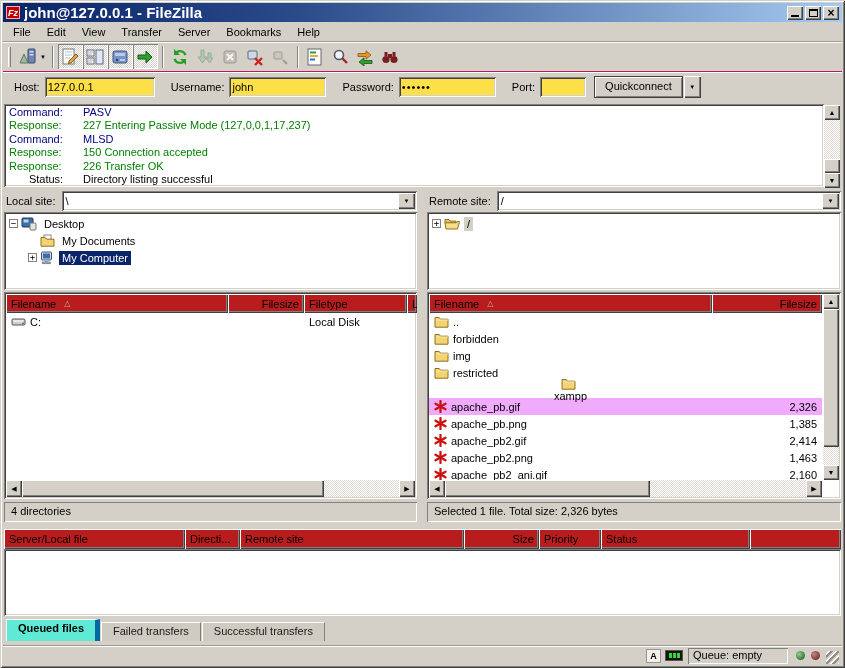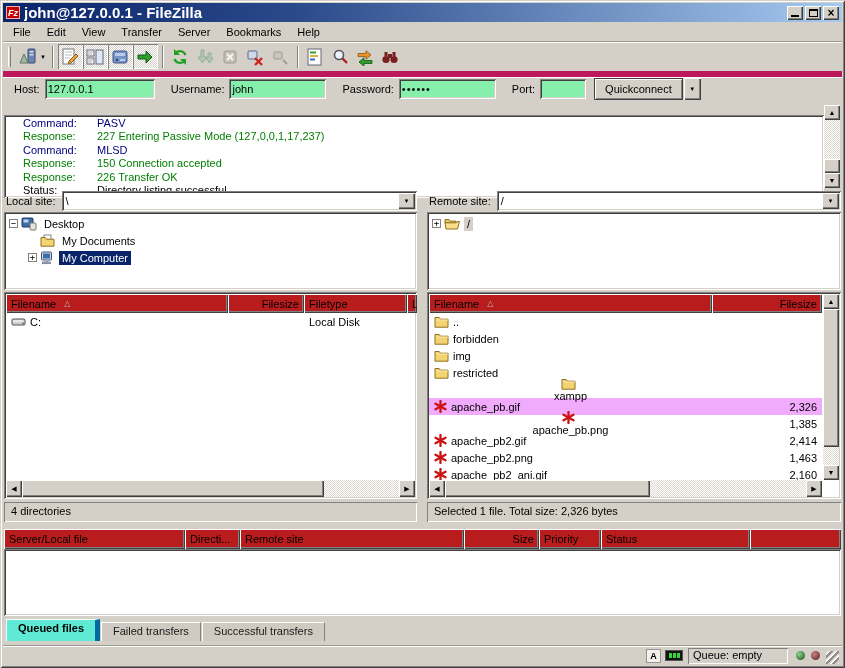--- a/index.html
+++ b/index.html
@@ -35,46 +35,46 @@
   .tb-btn { height:25px; min-width:25px; display:flex; align-items:center; justify-content:center; padding:0 2px; }
   .tb-btn.pressed { box-shadow: inset 1px 1px 0 #808080, inset -1px -1px 0 #fff;
     background:repeating-conic-gradient(#fff 0% 25%, #d4d0c8 0% 50%) 0 0/2px 2px; }
   .tb-btn.disabled { opacity:.8; }
   .tb-ic svg { display:block; }
   .tb-dd { font-size:6px; margin-left:3px; }
   .tb-sep { width:2px; height:22px; border-left:1px solid #808080; border-right:1px solid #fff; margin:0 4px; }
 
   
   .qcbar { position:absolute; left:3px; top:71px; right:3px; height:30px; display:flex; align-items:center;
-    padding-left:11px; border-top:6px solid #be185d; box-shadow: inset 0 1px 0 #fff; white-space:nowrap; }
+    padding-left:11px; border-top:1px solid #be185d; box-shadow: inset 0 1px 0 #fff; white-space:nowrap; }
   .qcbar label { margin-right:5px; }
-  .ti { height:20px; border:none; outline:none; padding:2px 3px; background:#86efac; color:#000;
+  .ti { height:20px; border:none; outline:none; padding:2px 3px; background:#fde047; color:#000;
     font:11px "Liberation Sans",sans-serif;
     box-shadow: inset 1px 1px 0 #808080, inset -1px -1px 0 #fff, inset 2px 2px 0 #404040, inset -2px -2px 0 #d4d0c8; }
   .ti.host { width:110px; margin-right:16px; }
   .ti.user { width:97px; margin-right:16px; }
   .ti.pass { width:97px; margin-right:16px; letter-spacing:1px; }
   .ti.port { width:46px; margin-right:8px; }
   .qcbtn { height:22px; padding:1px 10px 2px; background:#d4d0c8; border:1px solid #404040;
     font:11px "Liberation Sans",sans-serif; box-shadow: inset 1px 1px 0 #fff, inset -1px -1px 0 #808080; }
   .qcdrop { width:17px; height:22px; background:#d4d0c8; margin-left:1px;
     box-shadow: inset 1px 1px 0 #fff, inset -1px -1px 0 #404040, inset -2px -2px 0 #808080;
     display:flex; align-items:center; justify-content:center; font-size:6px; }
 
   .sunkenf { background:#fff;
     box-shadow: inset 1px 1px 0 #808080, inset -1px -1px 0 #fff, inset 2px 2px 0 #404040, inset -2px -2px 0 #d4d0c8; }
 
   
-  .log { position:absolute; left:4px; top:115px; width:820px; height:83px; padding:2px 2px 2px 19px;
+  .log { position:absolute; left:4px; top:104px; width:820px; height:83px; padding:2px 2px 2px 5px;
     overflow:hidden; line-height:13.4px; }
   .log-line { display:flex; white-space:nowrap; }
   .log-label { width:74px; flex:none; }
   .log-line.command .log-label, .log-line.command .log-text { color:#00007f; }
   .log-line.response .log-label, .log-line.response .log-text { color:#007f00; }
-  .log-line.status .log-label, .log-line.status .log-text { color:#000; }
+  .log-line.status .log-label, .log-line.status .log-text { color:#000;text-align:center; }
 
   
   .vscroll { position:absolute; width:16px; display:flex; flex-direction:column; }
   #logscroll { left:824px; top:105px; height:83px; }
   .sbtn { height:15px; flex:none; background:#d4d0c8; font-size:7px; line-height:1;
     box-shadow: inset 1px 1px 0 #fff, inset -1px -1px 0 #404040, inset -2px -2px 0 #808080;
     display:flex; align-items:center; justify-content:center; }
   .sbtn.h { width:16px; height:auto; flex:none; }
   .strack { flex:1; position:relative; background:repeating-conic-gradient(#fff 0% 25%, #dedad2 0% 50%) 0 0/2px 2px; }
   .sthumb { position:absolute; left:0; right:0; background:#d4d0c8;
@@ -573,21 +573,21 @@
                     <line x1="1.5" y1="3.7" x2="11.5" y2="9.3"></line>
                     <line x1="11.5" y1="3.7" x2="1.5" y2="9.3"></line>
                   </g>
                 </svg>
               </div>
               <span>apache_pb.gif</span>
             </div>
             <div class="cell ar fill">2,326</div>
           </div>
           <div class="file-row">
-            <div class="cell" style="width: 283px; flex-direction: column;">
+            <div class="cell" style="width: 283px;">
               <div class="f-ic">
                 <svg width="13" height="13" viewBox="0 0 13 13">
                   <g stroke="#cc1111" stroke-width="2.3" stroke-linecap="round">
                     <line x1="6.5" y1="1" x2="6.5" y2="12"></line>
                     <line x1="1.5" y1="3.7" x2="11.5" y2="9.3"></line>
                     <line x1="11.5" y1="3.7" x2="1.5" y2="9.3"></line>
                   </g>
                 </svg>
               </div>
               <span>apache_pb.png</span>

